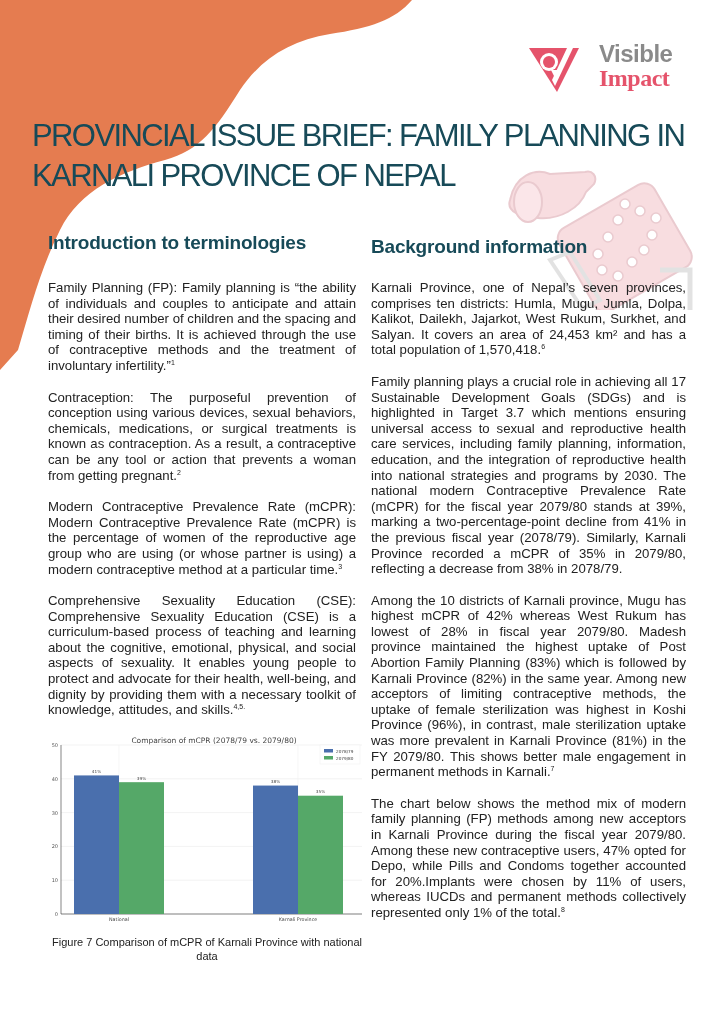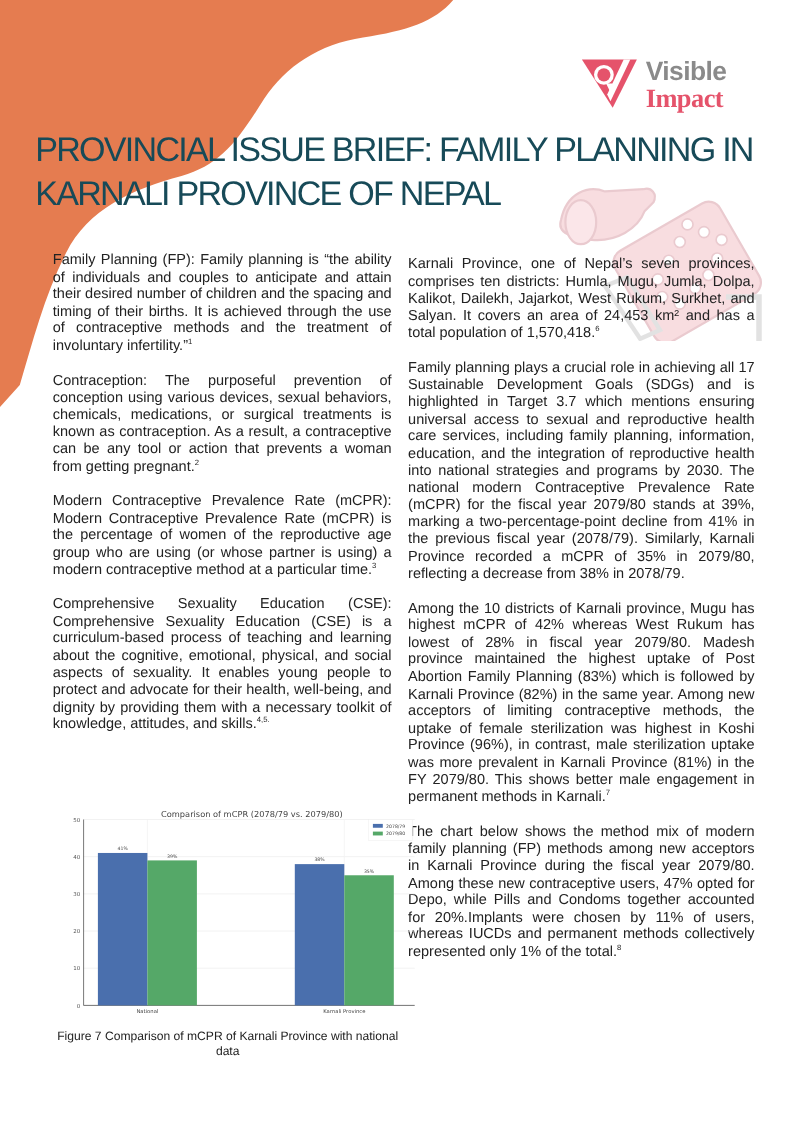--- a/index.html
+++ b/index.html
@@ -4,21 +4,21 @@
   <style>
     html, body { margin: 0; padding: 0; }
     body {
       width: 724px; height: 1024px; position: relative; overflow: hidden;
       background: #ffffff;
       font-family: "Liberation Sans", sans-serif;
       color: #222;
     }
     .blob { position: absolute; left: 0; top: 0; width: 724px; height: 1024px; z-index: 0; }
     .watermark { position: absolute; left: 490px; top: 160px; width: 220px; height: 150px; z-index: 1; opacity: 0.55; }
-    .logo { position: absolute; left: 527px; top: 42px; width: 180px; height: 60px; z-index: 3; display: flex; align-items: flex-end; }
+    .logo { position: absolute; left: 527px; top: 42px; width: 180px; height: 60px; z-index: 3; display: flex; align-items: flex-start; gap: 12px; }
     .logo-mark { width: 54px; height: 54px; }
     .logo-text { margin-left: 6px; line-height: 24px; font-weight: bold; font-size: 24px; letter-spacing: -0.5px; }
     .logo-text .l1 { color: #8a8a8a; display: block; }
     .logo-text .l2 { color: #e5536b; display: block; font-family: Liberation Serif, serif; }
 
     .title {
       position: absolute; left: 32px; top: 116px; width: 680px; z-index: 3;
       font-family: "Liberation Sans", sans-serif; font-weight: normal;
       font-size: 31px; line-height: 40px; color: #174a58; letter-spacing: -1.6px;
       margin: 0;
@@ -31,21 +31,21 @@
       font-family: "Liberation Sans", sans-serif; letter-spacing: -0.2px;
     }
     .col-left h2 { margin-bottom: 26px; margin-top: 4px; }
     .col-right h2 { margin-bottom: 22px; margin-top: 4px; }
     p {
       margin: 0 0 16px 0; font-size: 13.2px; line-height: 15.6px; text-align: justify;
       color: #222; font-family: "Liberation Sans", sans-serif;
     }
     sup { font-size: 7px; line-height: 0; }
 
-    .figure { position: absolute; left: 59px; top: 732px; width: 326px; height: 232px; z-index: 3; }
+    .figure { position: absolute; left: 44px; top: 732px; width: 326px; height: 232px; z-index: 3; }
     .figure svg { display: block; }
     .caption {
       position: absolute; left: 44px; top: 935px; width: 326px; z-index: 3;
       text-align: center; font-size: 11px; line-height: 14px; color: #222;
       font-family: "Liberation Sans", sans-serif;
     }
   </style>
 </head>
 <body>
 
@@ -86,27 +86,29 @@
   </svg>
   <div class="logo-text">
     <span class="l1">Visible</span>
     <span class="l2">Impact</span>
   </div>
 </div>
 
 <h1 class="title">PROVINCIAL ISSUE BRIEF: FAMILY PLANNING IN KARNALI PROVINCE OF NEPAL</h1>
 
 <div class="col col-left">
+  <h2>Introduction to terminologies</h2>
   <p><span>Family Planning (FP): Family planning is “the ability of individuals and couples to anticipate and attain their desired number of children and the spacing and timing of their births. It is achieved through the use of contraceptive methods and the treatment of involuntary infertility.”</span><sup>1</sup></p>
   <p><span>Contraception: The purposeful prevention of conception using various devices, sexual behaviors, chemicals, medications, or surgical treatments is known as contraception. As a result, a contraceptive can be any tool or action that prevents a woman from getting pregnant.</span><sup>2</sup></p>
   <p><span>Modern Contraceptive Prevalence Rate (mCPR): Modern Contraceptive Prevalence Rate (mCPR) is the percentage of women of the reproductive age group who are using (or whose partner is using) a modern contraceptive method at a particular time.</span><sup>3</sup></p>
   <p><span>Comprehensive Sexuality Education (CSE): Comprehensive Sexuality Education (CSE) is a curriculum-based process of teaching and learning about the cognitive, emotional, physical, and social aspects of sexuality. It enables young people to protect and advocate for their health, well-being, and dignity by providing them with a necessary toolkit of knowledge, attitudes, and skills.</span><sup>4,5.</sup></p>
 </div>
 
 <div class="col col-right">
+  <h2>Background information</h2>
   <p><span>Karnali Province, one of Nepal’s seven provinces, comprises ten districts: Humla, Mugu, Jumla, Dolpa, Kalikot, Dailekh, Jajarkot, West Rukum, Surkhet, and Salyan. It covers an area of 24,453 km² and has a total population of 1,570,418.</span><sup>6</sup></p>
   <p><span>Family planning plays a crucial role in achieving all 17 Sustainable Development Goals (SDGs) and is highlighted in Target 3.7 which mentions ensuring universal access to sexual and reproductive health care services, including family planning, information, education, and the integration of reproductive health into national strategies and programs by 2030. The national modern Contraceptive Prevalence Rate (mCPR) for the fiscal year 2079/80 stands at 39%, marking a two-percentage-point decline from 41% in the previous fiscal year (2078/79). Similarly, Karnali Province recorded a mCPR of 35% in 2079/80, reflecting a decrease from 38% in 2078/79.</span></p>
   <p><span>Among the 10 districts of Karnali province, Mugu has highest mCPR of 42% whereas West Rukum has lowest of 28% in fiscal year 2079/80. Madesh province maintained the highest uptake of Post Abortion Family Planning (83%) which is followed by Karnali Province (82%) in the same year. Among new acceptors of limiting contraceptive methods, the uptake of female sterilization was highest in Koshi Province (96%), in contrast, male sterilization uptake was more prevalent in Karnali Province (81%) in the FY 2079/80. This shows better male engagement in permanent methods in Karnali.</span><sup>7</sup></p>
   <p><span>The chart below shows the method mix of modern family planning (FP) methods among new acceptors in Karnali Province during the fiscal year 2079/80. Among these new contraceptive users, 47% opted for Depo, while Pills and Condoms together accounted for 20%.Implants were chosen by 11% of users, whereas IUCDs and permanent methods collectively represented only 1% of the total.</span><sup>8</sup></p>
 </div>
 
 <div class="figure">
   <svg id="chart" width="326" height="195">
     <text id="chart-title" x="170" y="11" text-anchor="middle" font-size="7.5" fill="#444" font-family="DejaVu Sans, sans-serif">Comparison of mCPR (2078/79 vs. 2079/80)</text>
   <line x1="17" x2="318" y1="182" y2="182" stroke="#eeeeee" stroke-width="0.7"></line>

